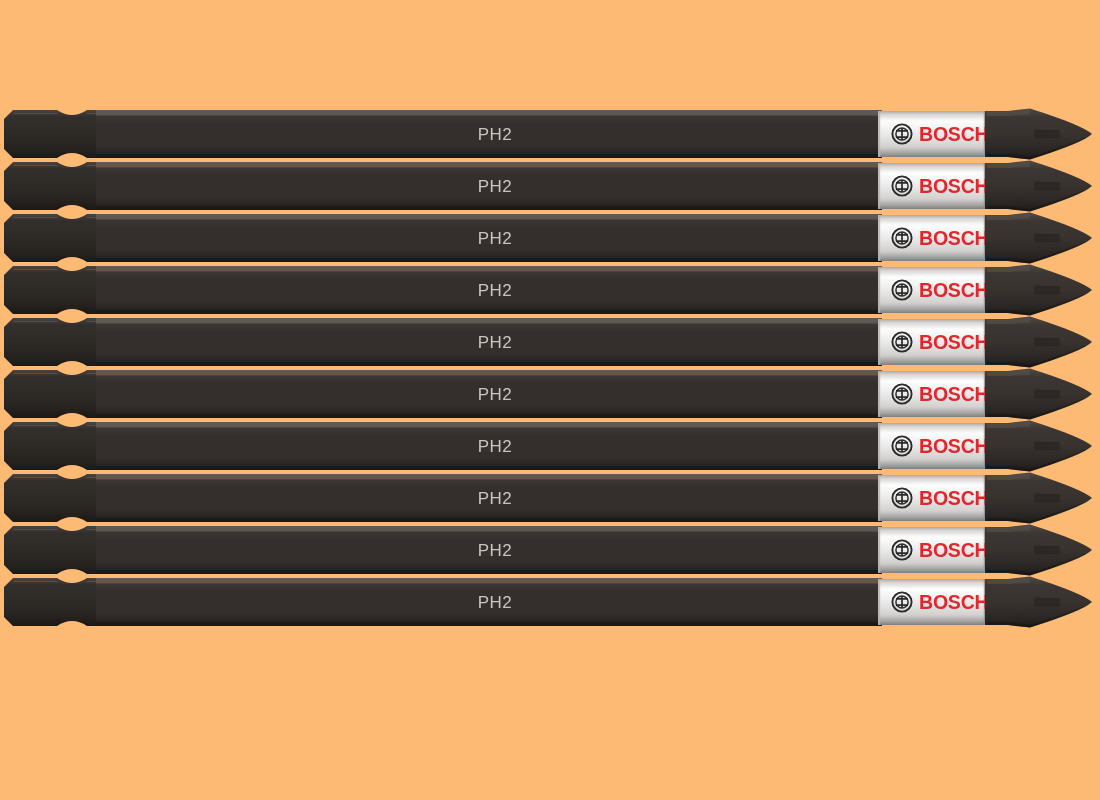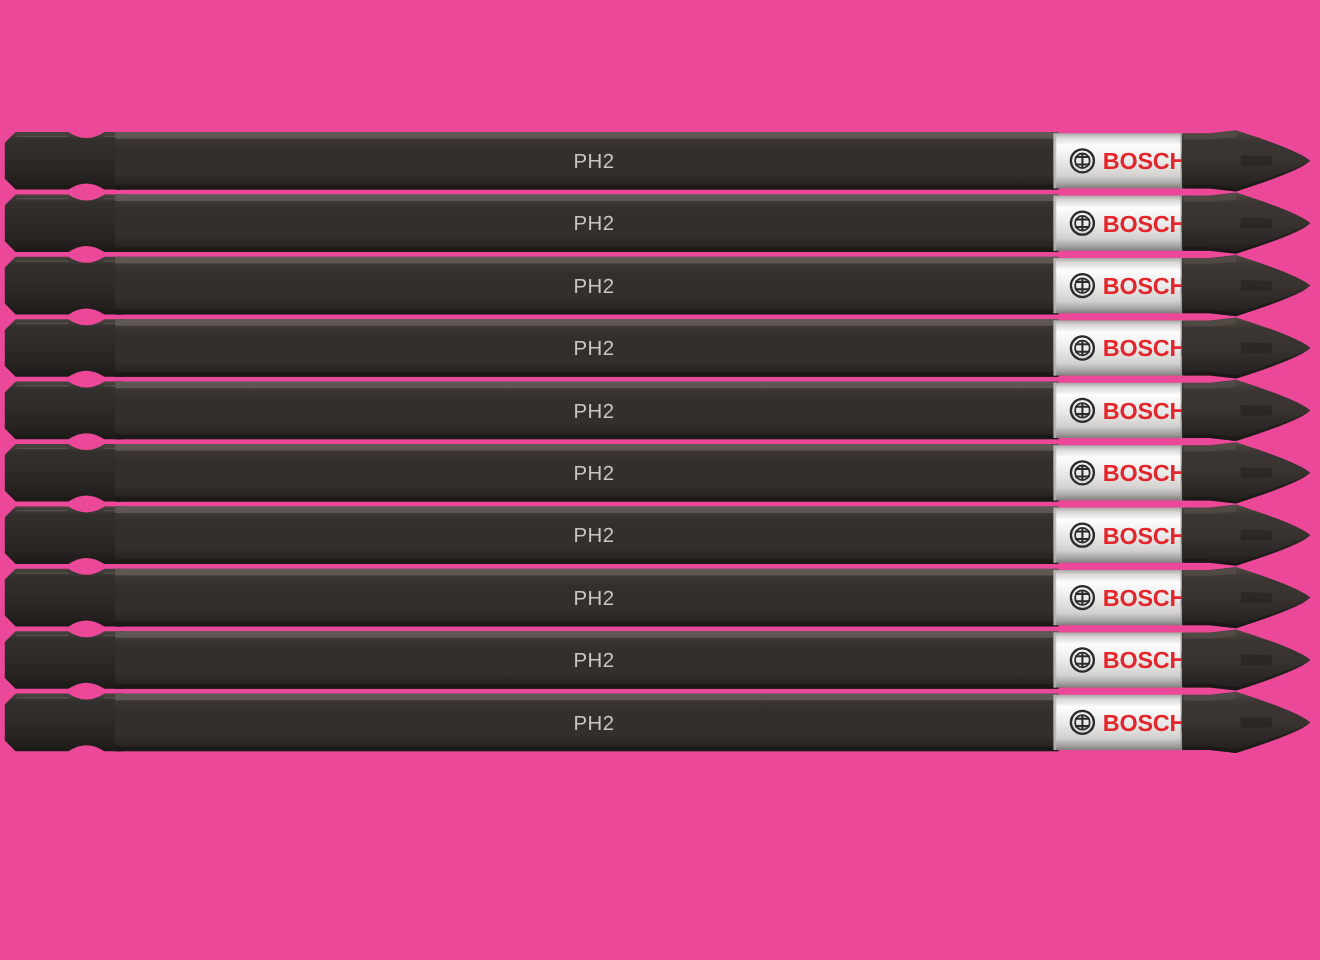--- a/index.html
+++ b/index.html
@@ -49,21 +49,21 @@
   .bosch-word {
     font-family: "Liberation Sans", sans-serif;
     font-size: 19.5px;
     font-weight: bold;
     letter-spacing: -0.2px;
   }
 </style>
 </head>
 <body style="background: rgb(255, 255, 255);">
 
-<div id="stage" style="background: #ec4899; text-decoration: underline;">
+<div id="stage" style="background: #fdba74; text-decoration: underline;">
   <div id="bits-container">
       <div class="bit" style="top: 108px;">
         <svg viewBox="0 0 1100 52" width="1100" height="52" class="bit-svg">
   <defs>
     <linearGradient id="shaftGrad_b0" x1="0" y1="0" x2="0" y2="1">
       <stop offset="0%" stop-color="#5d5753"></stop>
       <stop offset="13%" stop-color="#3c3734"></stop>
       <stop offset="30%" stop-color="#342f2c"></stop>
       <stop offset="72%" stop-color="#342f2c"></stop>
       <stop offset="90%" stop-color="#282421"></stop>

